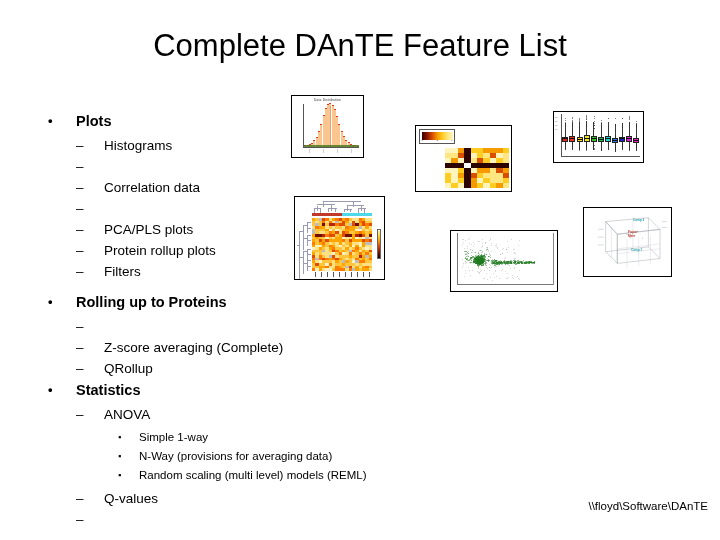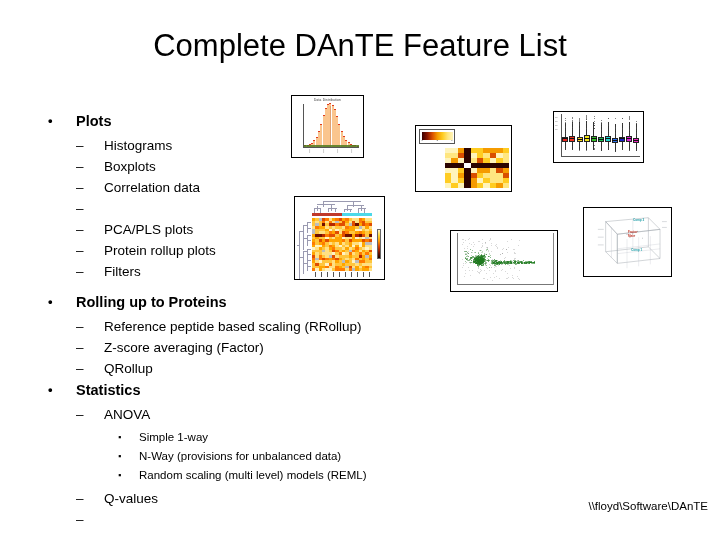--- a/index.html
+++ b/index.html
@@ -280,21 +280,20 @@
       <span class="bullet">•</span>
       <span class="txt">Plots</span>
     </div>
     <div class="gap-xs"></div>
     <div class="lvl2">
       <span class="bullet">–</span>
       <span class="txt">Histograms</span>
     </div>
     <div class="lvl2">
       <span class="bullet">–</span>
-      <span class="txt">Boxplots</span>
     </div>
     <div class="lvl2">
       <span class="bullet">–</span>
       <span class="txt">Correlation data</span>
     </div>
     <div class="lvl2">
       <span class="bullet">–</span>
     </div>
     <div class="lvl2">
       <span class="bullet">–</span>
@@ -311,25 +310,24 @@
 
     <div class="gap-sm"></div>
 
     <div class="lvl1">
       <span class="bullet">•</span>
       <span class="txt">Rolling up to Proteins</span>
     </div>
     <div class="gap-xs"></div>
     <div class="lvl2">
       <span class="bullet">–</span>
-      <span class="txt">Reference peptide based scaling (RRollup)</span>
     </div>
     <div class="lvl2">
       <span class="bullet">–</span>
-      <span class="txt">Z-score averaging (Factor)</span>
+      <span class="txt">Z-score averaging (Complete)</span>
     </div>
     <div class="lvl2">
       <span class="bullet">–</span>
       <span class="txt">QRollup</span>
     </div>
 
     <div class="lvl1">
       <span class="bullet">•</span>
       <span class="txt">Statistics</span>
     </div>
@@ -339,21 +337,21 @@
       <span class="txt">ANOVA</span>
     </div>
 
     <div class="gap-xs"></div>
     <div class="lvl3">
       <span class="bullet">▪</span>
       <span class="txt">Simple 1-way</span>
     </div>
     <div class="lvl3">
       <span class="bullet">▪</span>
-      <span class="txt">N-Way (provisions for unbalanced data)</span>
+      <span class="txt">N-Way (provisions for averaging data)</span>
     </div>
     <div class="lvl3">
       <span class="bullet">▪</span>
       <span class="txt">Random scaling (multi level) models (REML)</span>
     </div>
     <div class="gap-xs"></div>
 
     <div class="lvl2">
       <span class="bullet">–</span>
       <span class="txt">Q-values</span>

